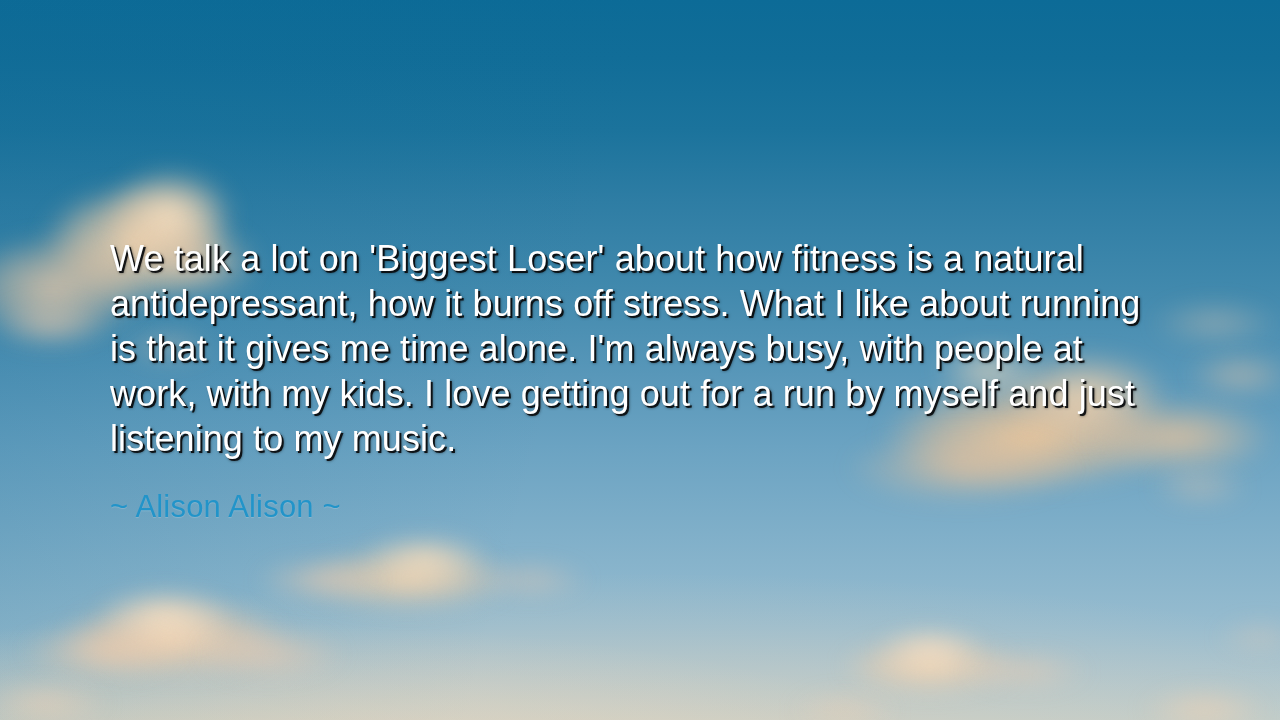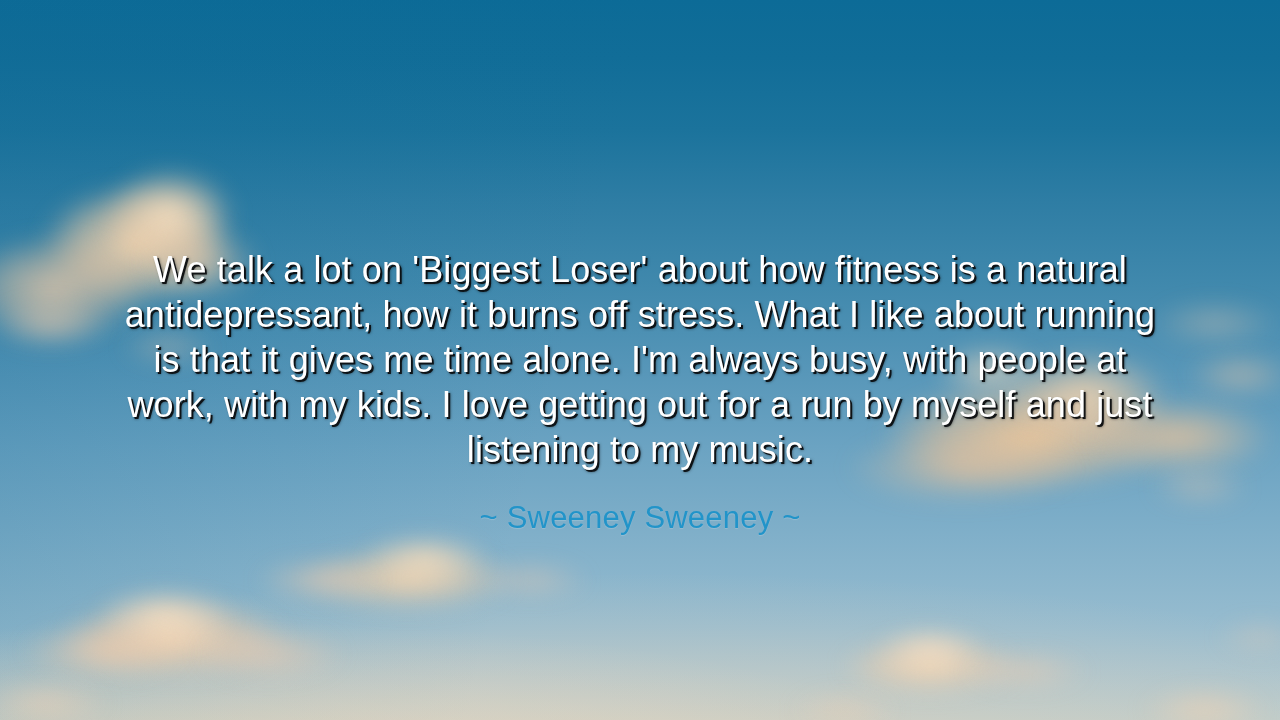--- a/index.html
+++ b/index.html
@@ -127,22 +127,21 @@
   .cl-g5 { left: 790px;  top: 692px; width: 110px; height: 36px;
            background: radial-gradient(closest-side, rgba(247,208,174,0.42), rgba(247,208,174,0) 100%); }
   .cl-g6 { left: 1215px; top: 620px; width: 90px;  height: 34px;
            background: radial-gradient(closest-side, rgba(246,206,174,0.36), rgba(246,206,174,0) 100%); }
 
   
   .quote-wrap {
     position: absolute;
     left: 0;
     right: 0;
-    top: 247px;
-    text-align: center;
+    top: 236px;
     padding: 0 110px;
     box-sizing: border-box;
   }
 
   .quote-text {
     margin: 0;
     color: #ffffff;
     font-size: 36px;
     line-height: 45px;
     font-weight: 400;
@@ -204,16 +203,16 @@
     <div class="cl cl-g1"></div>
     <div class="cl cl-g2"></div>
     <div class="cl cl-g3"></div>
     <div class="cl cl-g4"></div>
     <div class="cl cl-g5"></div>
     <div class="cl cl-g6"></div>
   </div>
 
   <div class="quote-wrap">
     <p class="quote-text">We talk a lot on 'Biggest Loser' about how fitness is a natural antidepressant, how it burns off stress. What I like about running is that it gives me time alone. I'm always busy, with people at work, with my kids. I love getting out for a run by myself and just listening to my music.</p>
-    <p class="attribution">~ Sweeney Sweeney ~</p>
+    <p class="attribution">~ Alison Alison ~</p>
   </div>
 
 </div>
 
 </body></html>

